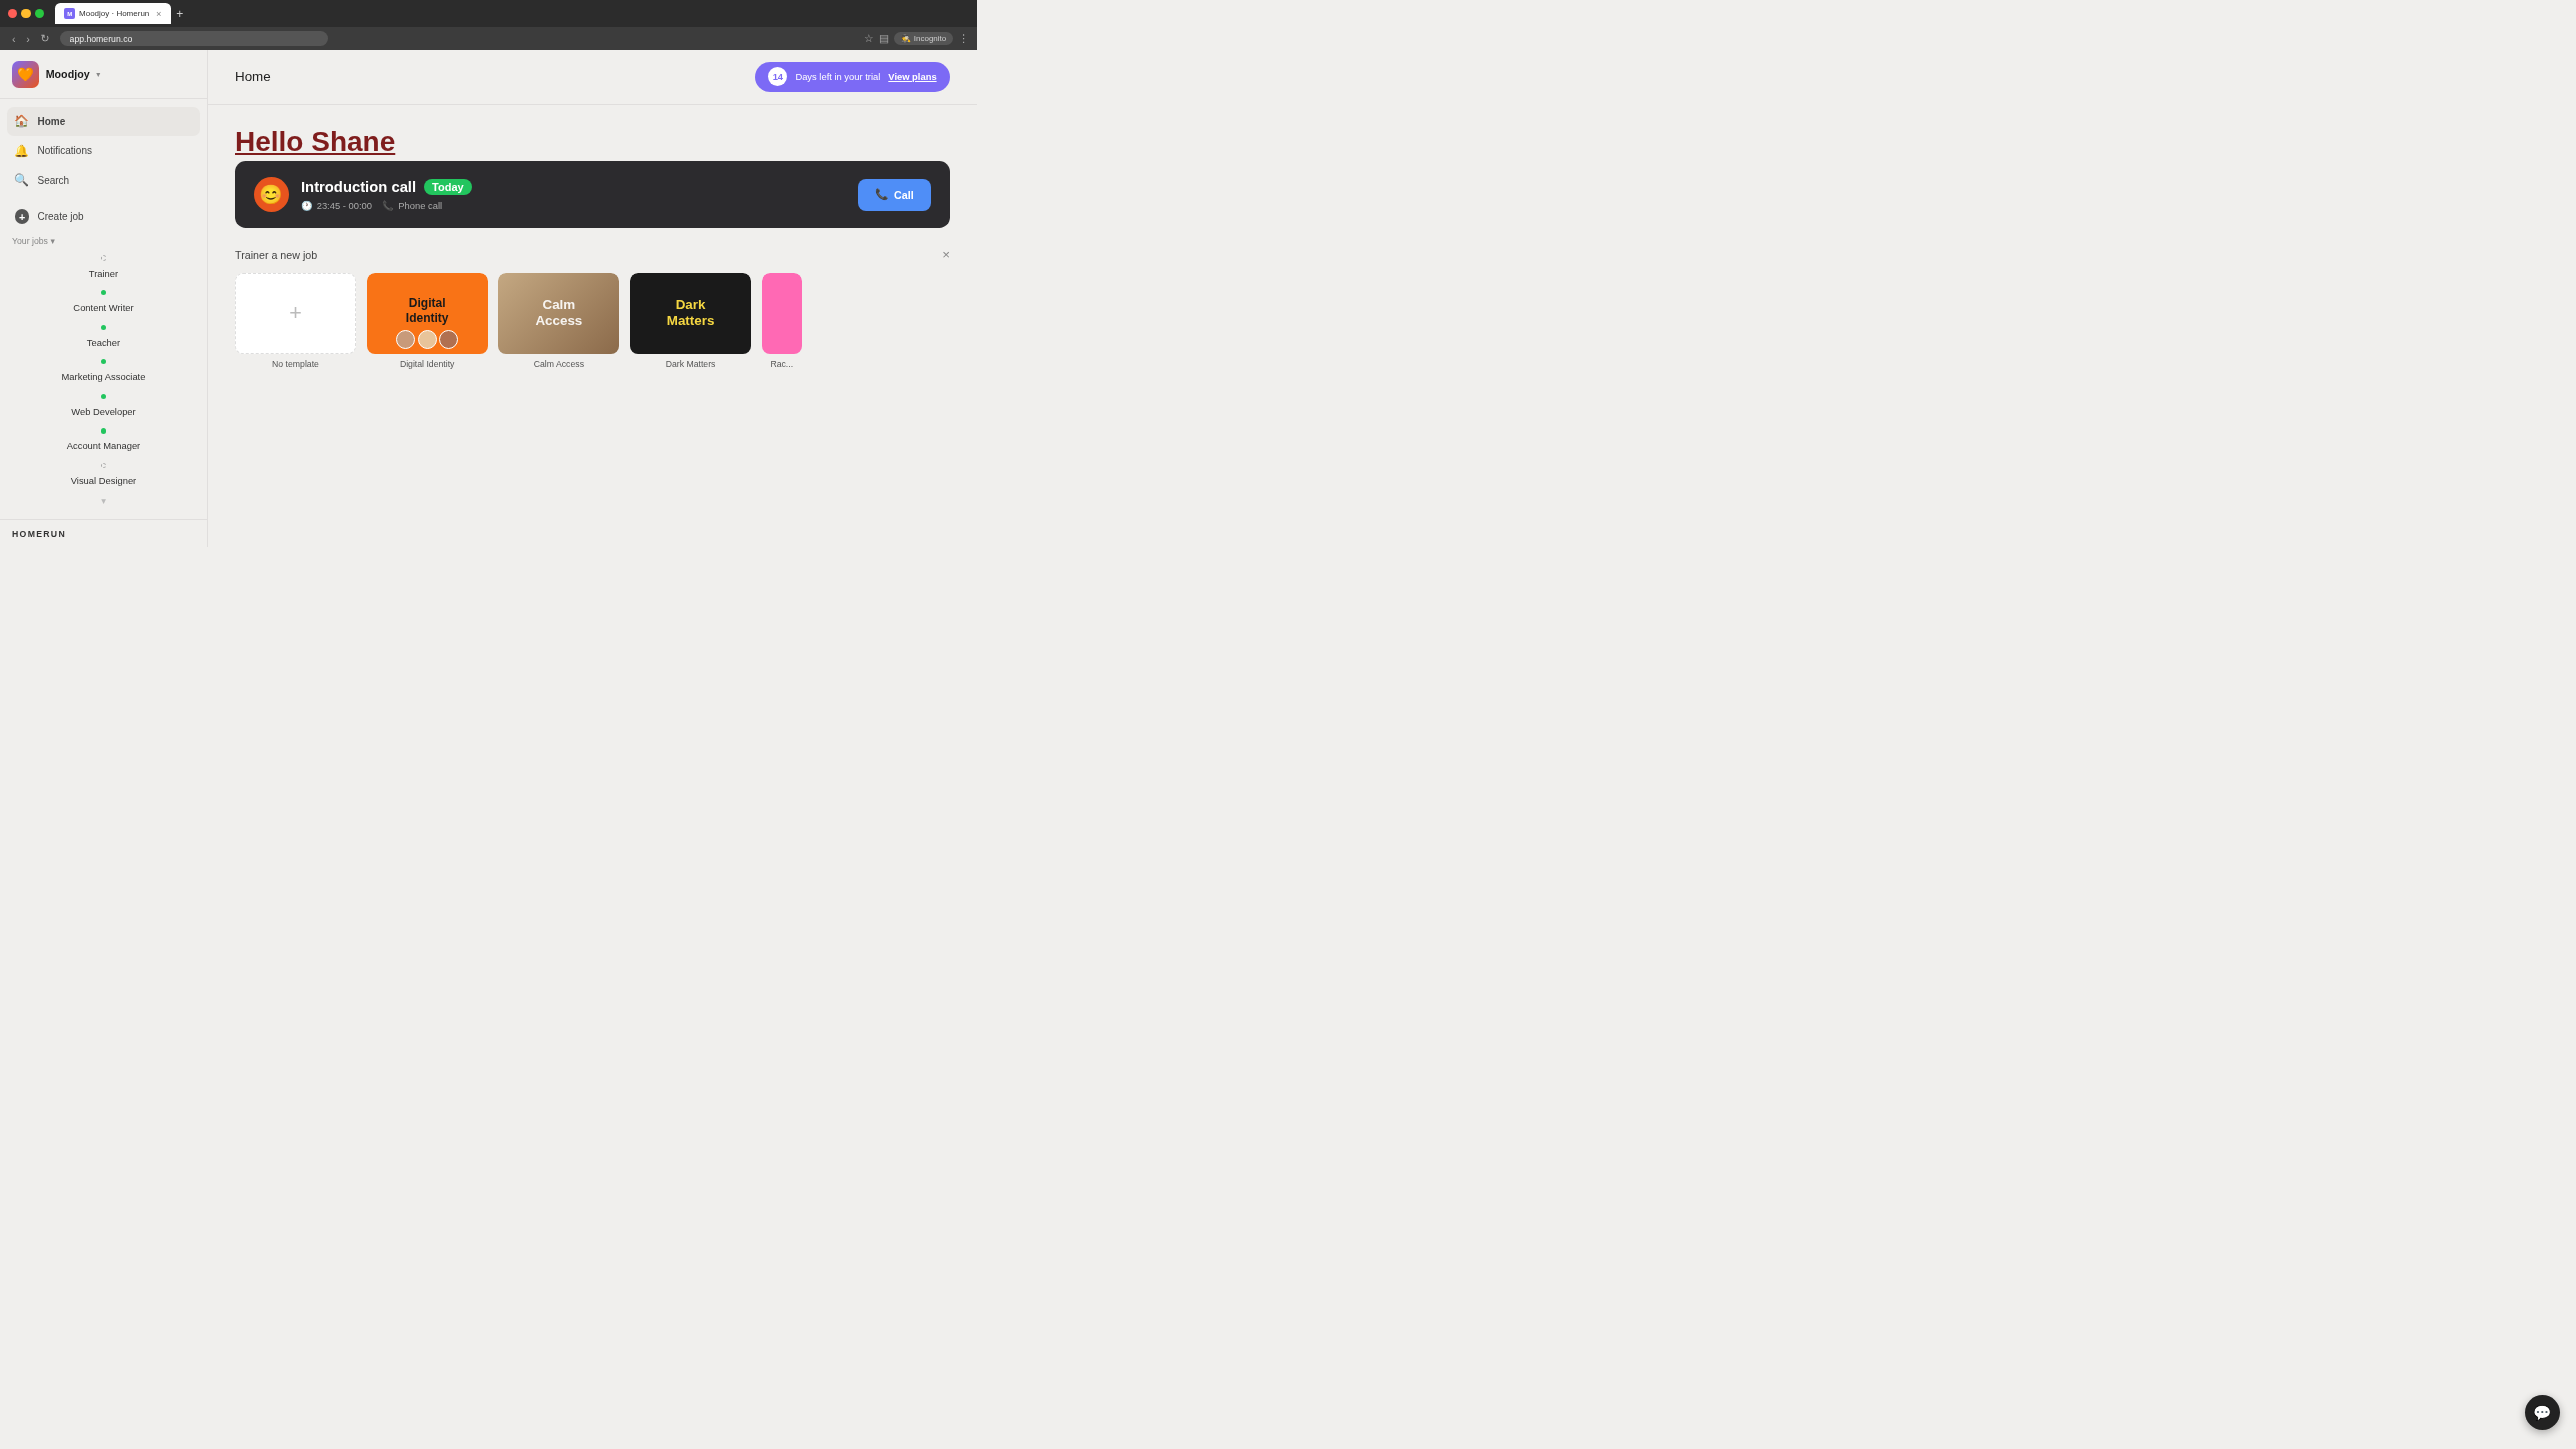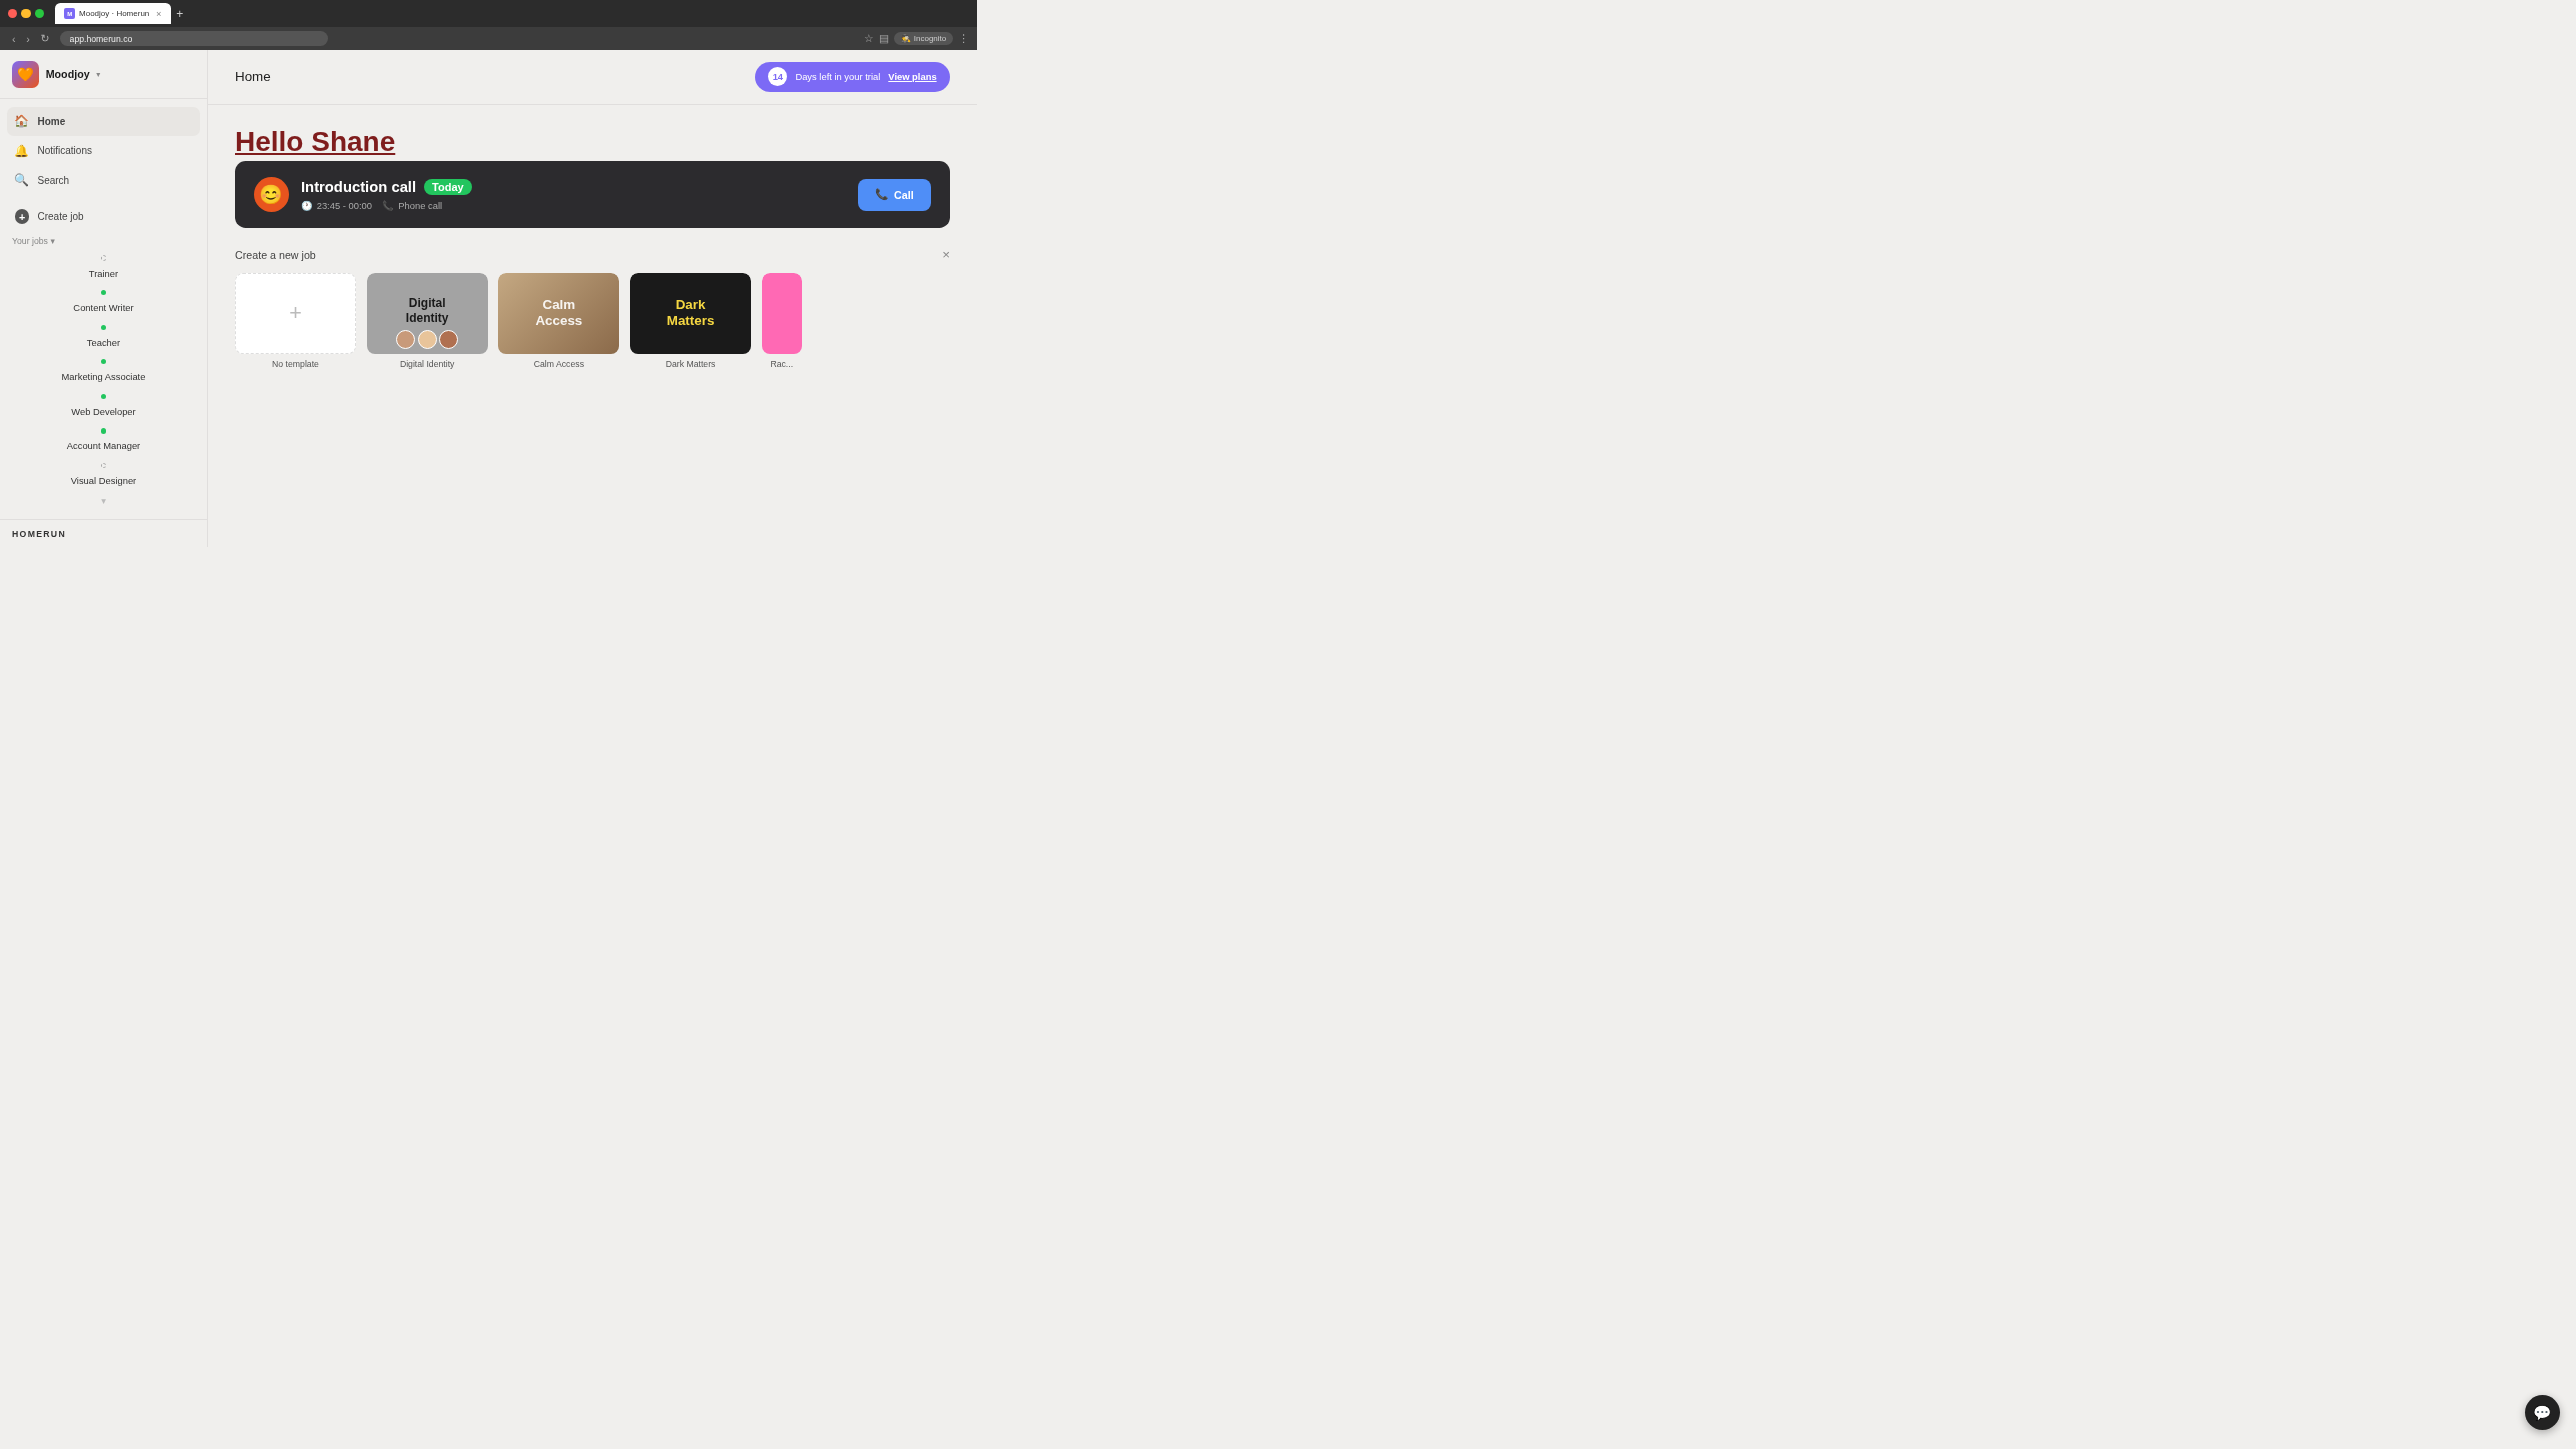--- a/index.html
+++ b/index.html
@@ -344,21 +344,21 @@
       border-radius: 8px;
       font-size: 21.5px;
       color: #bbb;
       width: 121px; height: 81px;
       display: flex; align-items: center; justify-content: center;
     }
     .template-label { font-size: 8.7px; color: #555; text-align: center; padding: 5.4px 0 1.3px; }
 
     
     .thumb-digital {
-      background: #a3a3a3;
+      background: #f97316;
       border-radius: 8px;
       position: relative;
       overflow: hidden;
     }
     .thumb-digital-text {
       position: absolute;
       top: 50%;
       left: 50%;
       transform: translate(-50%, -60%);
       font-size: 12px;
@@ -584,21 +584,21 @@
           </div>
         </div>
         <button class="call-btn">
           <span>📞</span>
           <span>Call</span>
         </button>
       </div>
 
       <div class="create-job-section">
         <div class="create-job-header">
-          <span class="create-job-title">Create a new job</span>
+          <span class="create-job-title">Trainer a new job</span>
           <button class="close-section-btn">×</button>
         </div>
 
         <div class="templates-row">
 
           <div class="template-card">
             <div class="template-thumb-blank">+</div>
             <div class="template-label">No template</div>
           </div>
 

